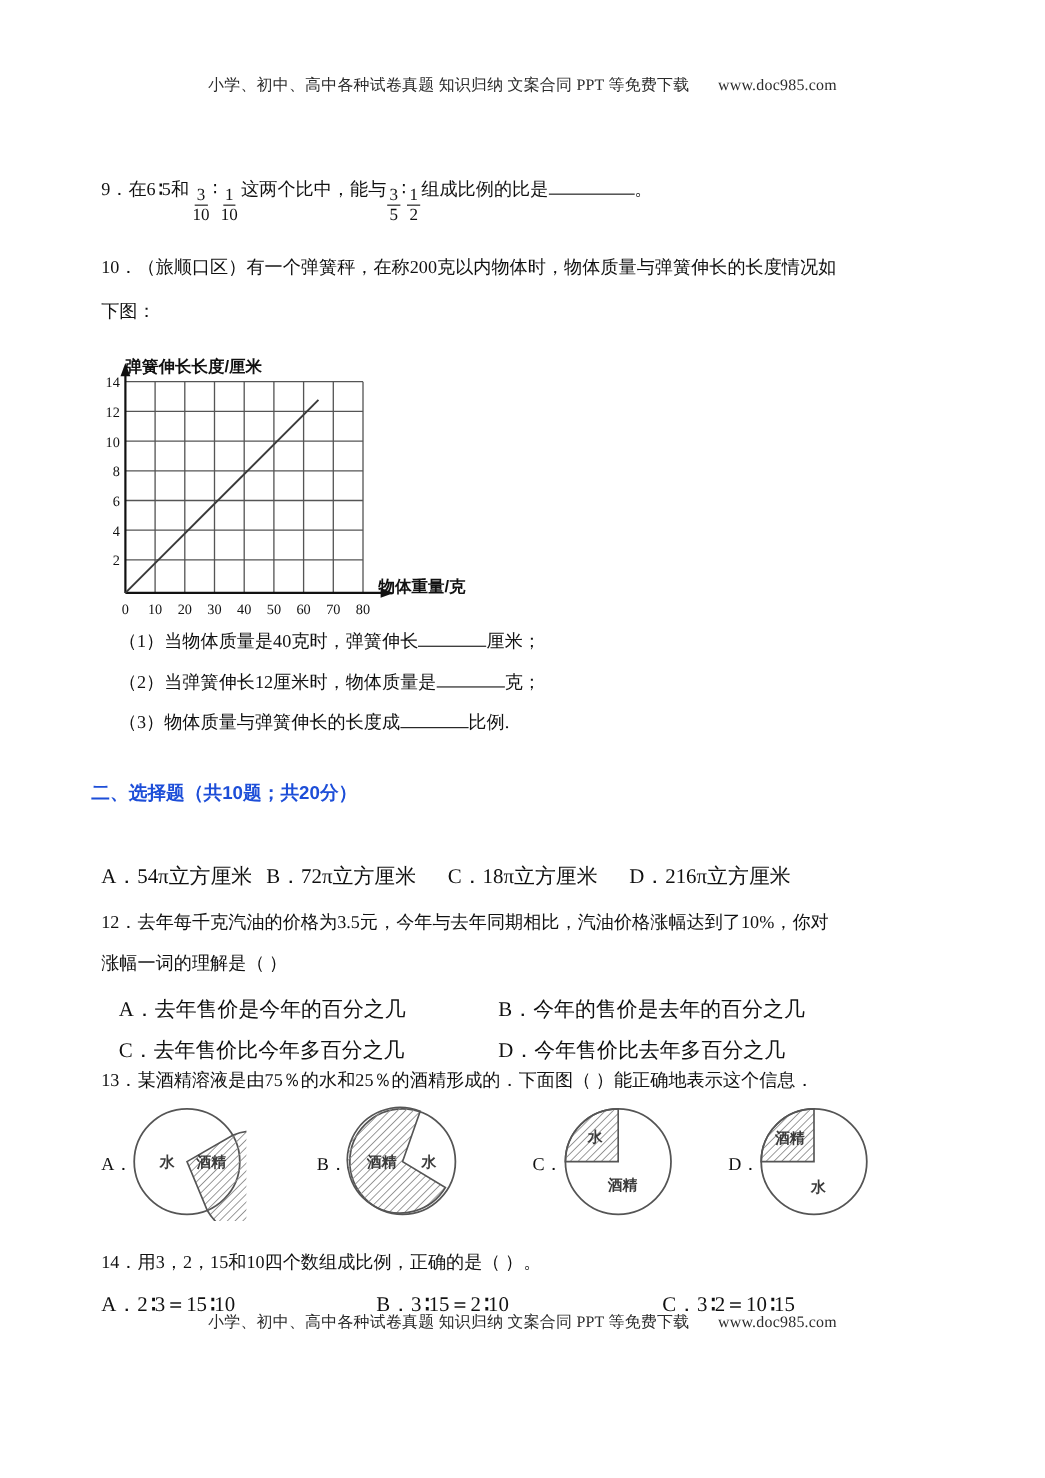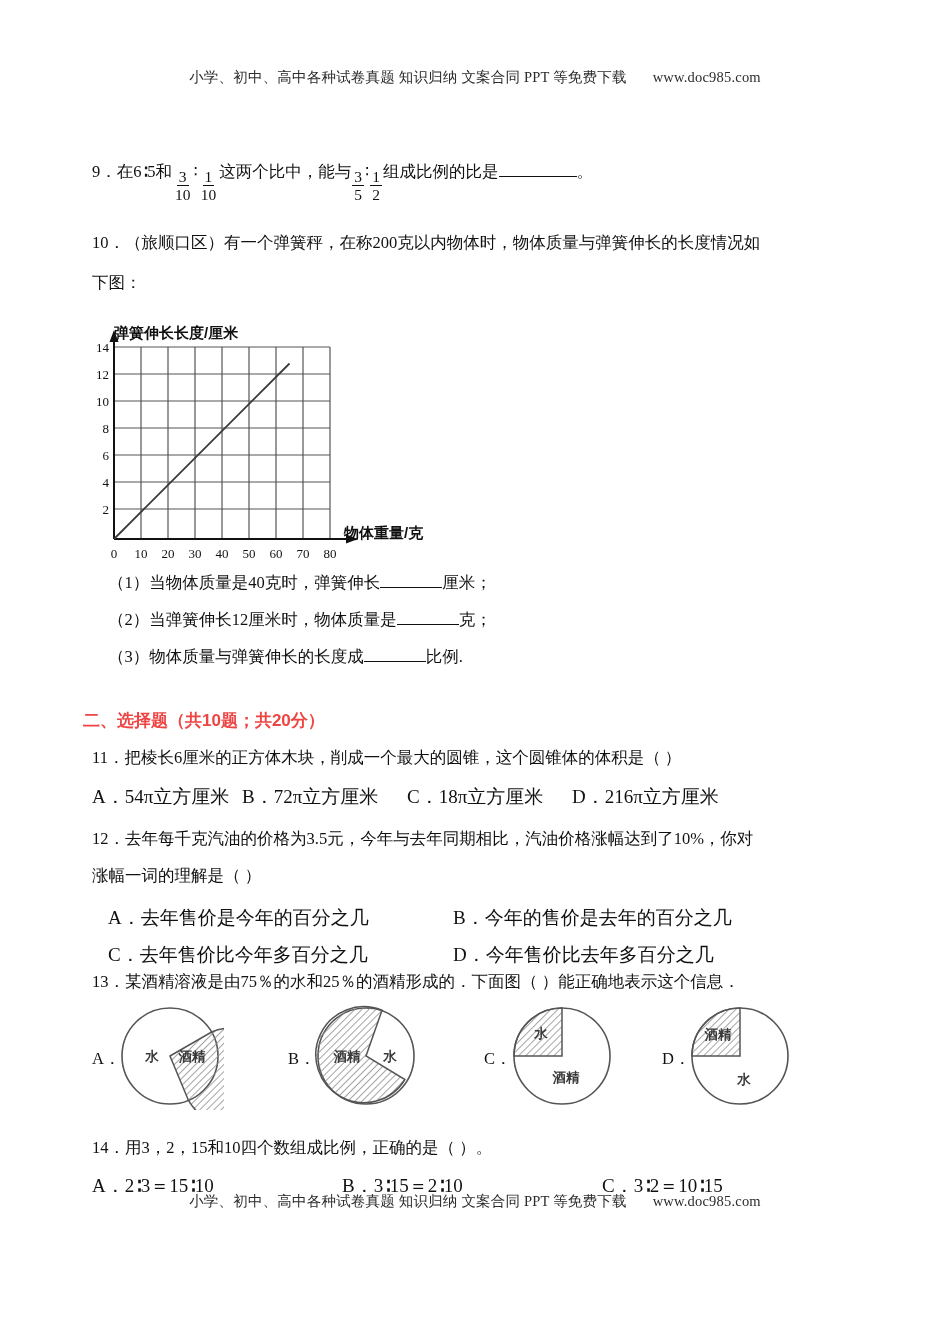--- a/index.html
+++ b/index.html
@@ -110,21 +110,21 @@
     color: #111;
   }
   .chart-svg { position: absolute; left: 0; top: 0; }
 
   
   .section-head {
     position: absolute;
     font-family: "Liberation Sans", sans-serif;
     font-weight: 700;
     font-size: 17px;
-    color: #ef4444;
+    color: #1d4ed8;
     white-space: nowrap;
   }
 
   
   .choices {
     position: absolute;
     font-size: 19px;
     white-space: nowrap;
     color: #111;
   }
@@ -257,23 +257,20 @@
   </div>
   <div class="qline" style="left:108px; top:610px;">
     <span>（2）</span><span>当弹簧伸长12厘米时，物体质量是</span><span class="blank blank-md"></span><span>克；</span>
   </div>
   <div class="qline" style="left:108px; top:647px;">
     <span>（3）</span><span>物体质量与弹簧伸长的长度成</span><span class="blank blank-md"></span><span>比例.</span>
   </div>
 
   <div class="section-head" style="left:83px; top:709px;">二、选择题（共10题；共20分）</div>
 
-  <div class="qline" style="left:92px; top:748px;">
-    <span>11．</span><span>把棱长6厘米的正方体木块，削成一个最大的圆锥，这个圆锥体的体积是（    ）</span>
-  </div>
   <div class="choices" style="left:92px; top:784px;">
     <span class="opt" style="width:150px">A．54π立方厘米</span><span class="opt" style="width:165px">B．72π立方厘米</span><span class="opt" style="width:165px">C．18π立方厘米</span><span class="opt">D．216π立方厘米</span>
   </div>
 
   <div class="qline" style="left:92px; top:829px;">
     <span>12．</span><span>去年每千克汽油的价格为3.5元，今年与去年同期相比，汽油价格涨幅达到了10%，你对</span>
   </div>
   <div class="qline" style="left:92px; top:866px;">
     <span>涨幅一词的理解是（    ）</span>
   </div>

